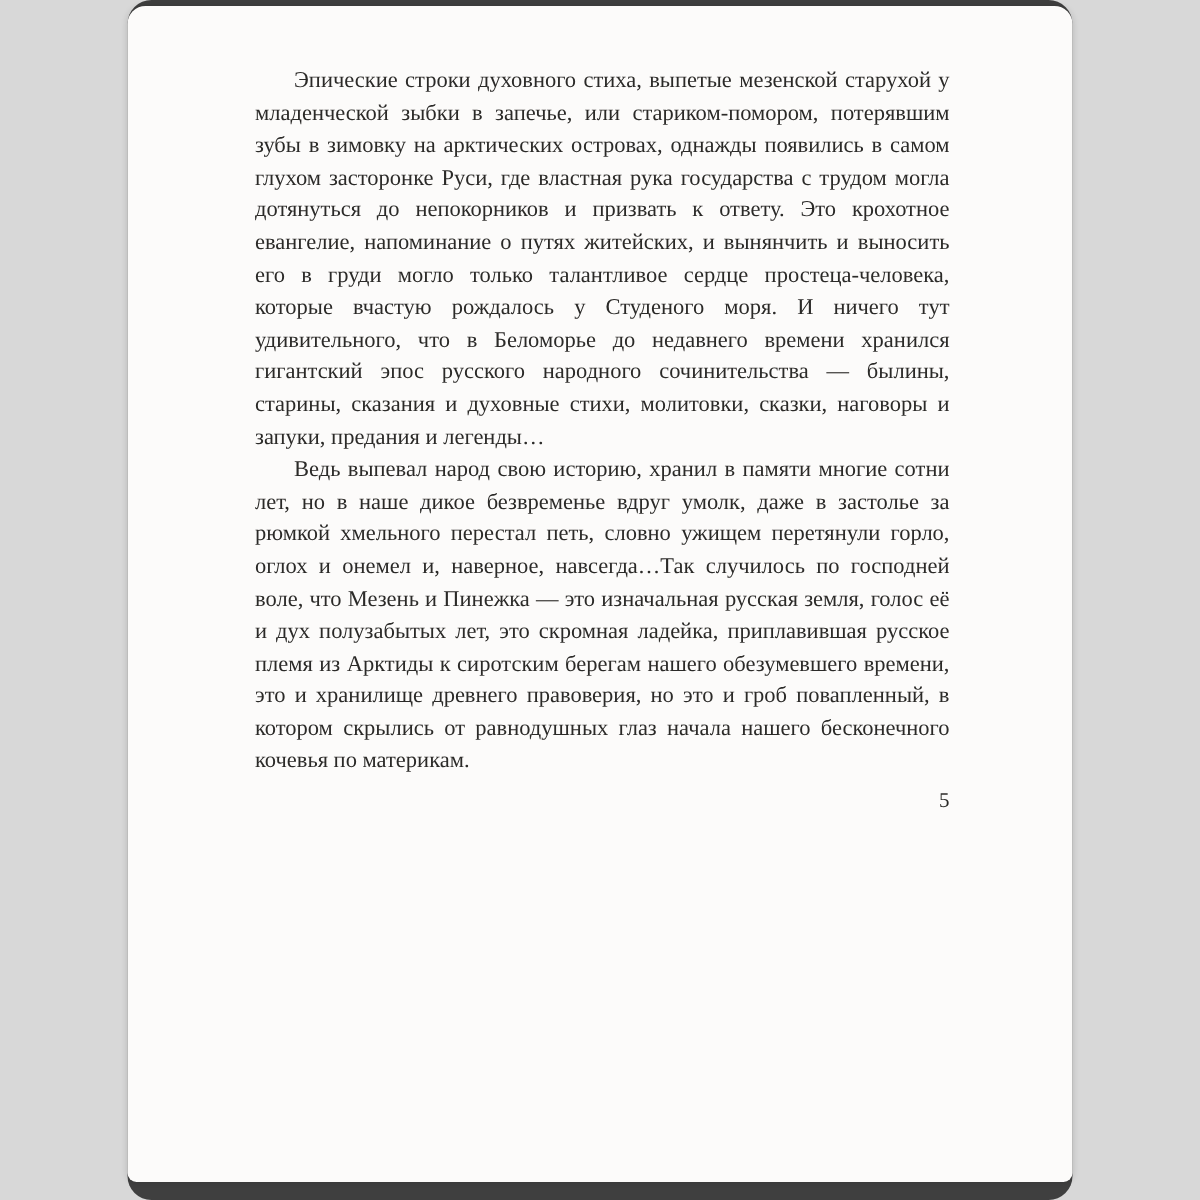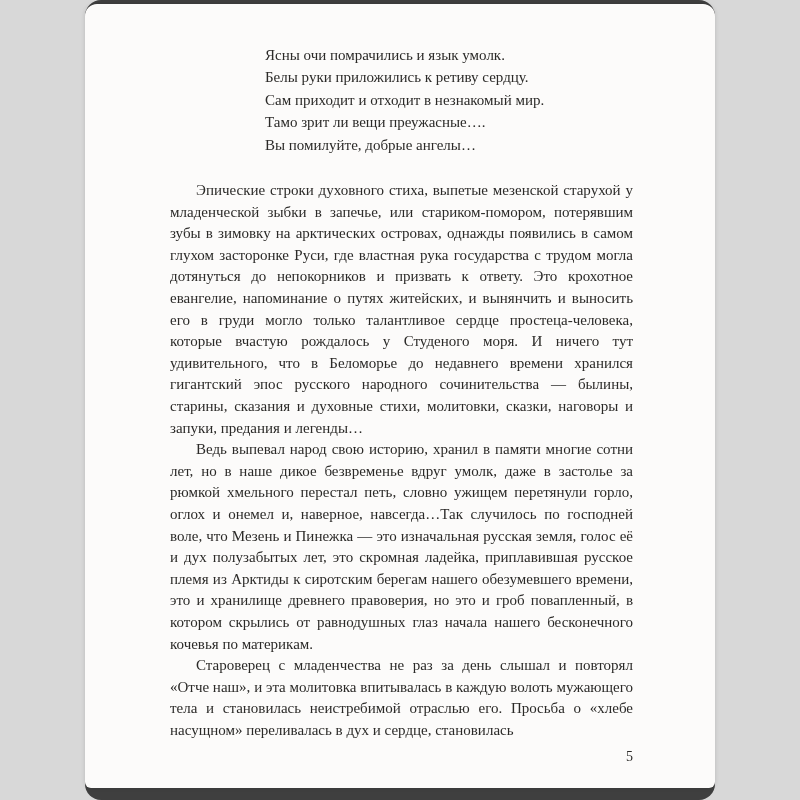--- a/index.html
+++ b/index.html
@@ -66,29 +66,21 @@
 </style>
 </head>
 <body>
 
 <div class="stage">
   <div class="photo-backing"></div>
 
   <div class="page">
     <div class="text-block">
 
-      <div class="verse">
-        <div class="verse-line">Ясны очи помрачились и язык умолк.</div>
-        <div class="verse-line">Белы руки приложились к ретиву сердцу.</div>
-        <div class="verse-line">Сам приходит и отходит в незнакомый мир.</div>
-        <div class="verse-line">Тамо зрит ли вещи преужасные….</div>
-        <div class="verse-line">Вы помилуйте, добрые ангелы…</div>
-      </div>
 
       <p class="para">Эпические строки духовного стиха, выпетые мезенской старухой у младенческой зыбки в запечье, или стариком-помором, потерявшим зубы в зимовку на арктических островах, однажды появились в самом глухом засторонке Руси, где властная рука государства с трудом могла дотянуться до непокорников и призвать к ответу. Это крохотное евангелие, напоминание о путях житейских, и вынянчить и выносить его в груди могло только талантливое сердце простеца-человека, которые вчастую рождалось у Студеного моря. И ничего тут удивительного, что в Беломорье до недавнего времени хранился гигантский эпос русского народного сочинительства — былины, старины, сказания и духовные стихи, молитовки, сказки, наговоры и запуки, предания и легенды…</p>
       <p class="para">Ведь выпевал народ свою историю, хранил в памяти многие сотни лет, но в наше дикое безвременье вдруг умолк, даже в застолье за рюмкой хмельного перестал петь, словно ужищем перетянули горло, оглох и онемел и, наверное, навсегда…Так случилось по господней воле, что Мезень и Пинежка — это изначальная русская земля, голос её и дух полузабытых лет, это скромная ладейка, приплавившая русское племя из Арктиды к сиротским берегам нашего обезумевшего времени, это и хранилище древнего правоверия, но это и гроб повапленный, в котором скрылись от равнодушных глаз начала нашего бесконечного кочевья по материкам.</p>
-      <p class="para">Староверец с младенчества не раз за день слышал и повторял «Отче наш», и эта молитовка впитывалась в каждую волоть мужающего тела и становилась неистребимой отраслью его. Просьба о «хлебе насущном» переливалась в дух и сердце, становилась</p>
 
       <div class="page-number">5</div>
 
     </div>
   </div>
 </div>
 
 </body></html>

